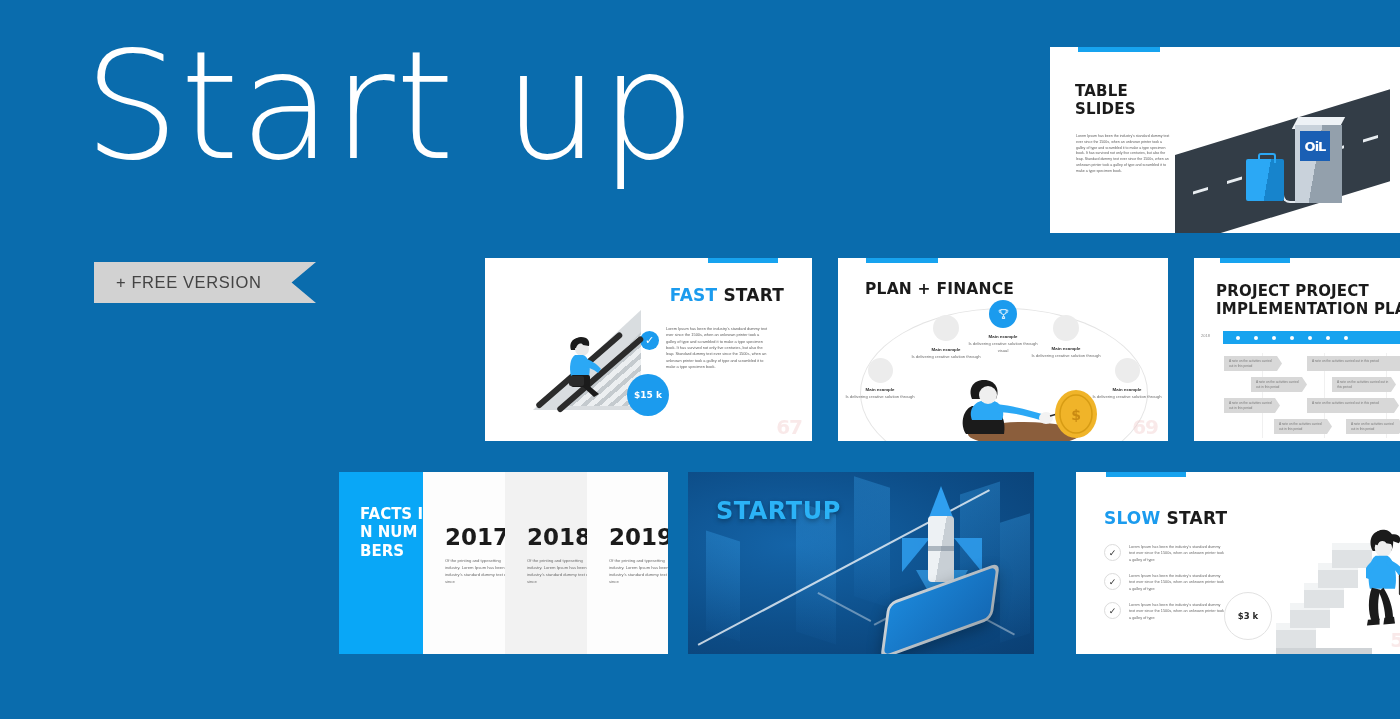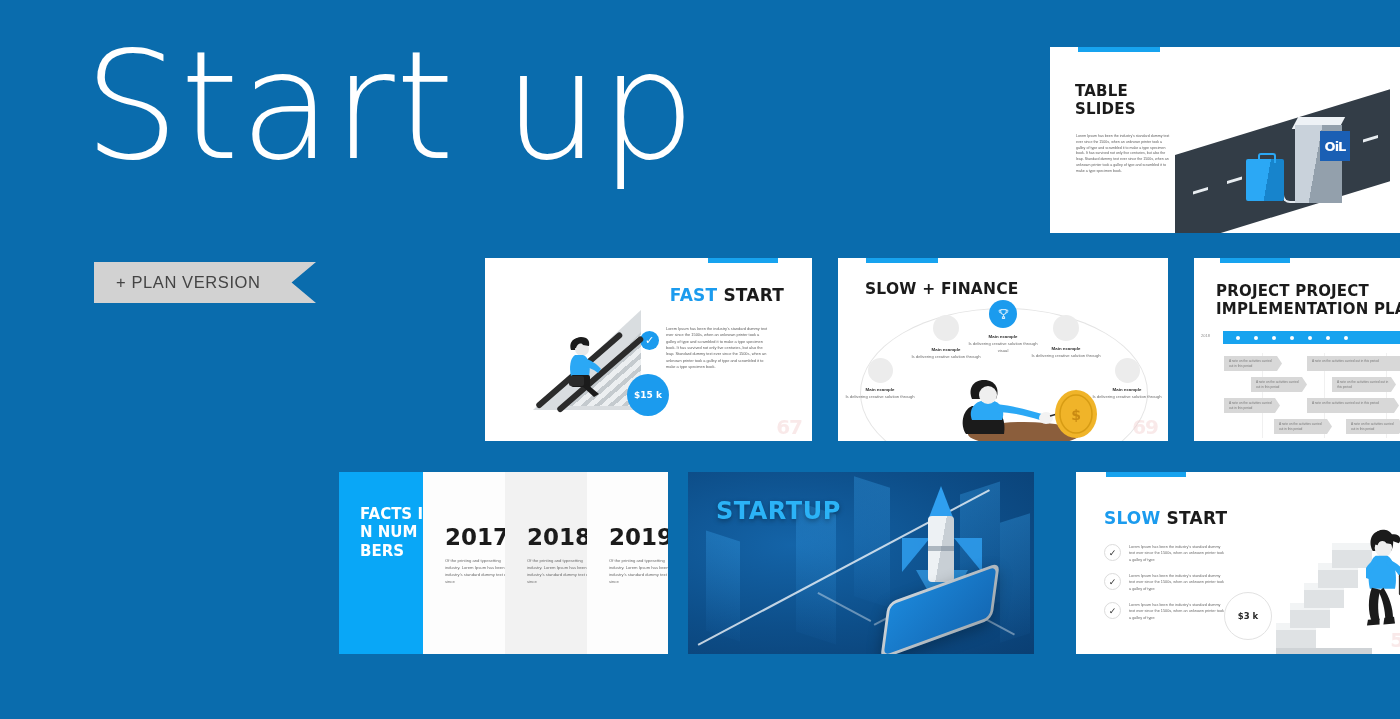--- a/index.html
+++ b/index.html
@@ -87,21 +87,20 @@
     background: linear-gradient(100deg,#c9d2db 0%, #c9d2db 45%, #93a0ac 45%, #93a0ac 100%);
   }
   .pump-screen {
     position: absolute; left: 250px; top: 84px;
     width: 30px; height: 30px;
     background: #1a5fb4;
     color: #fff; font-weight: bold; font-size: 13px;
     font-family: "DejaVu Sans", sans-serif;
     display: flex; align-items: center; justify-content: center;
     letter-spacing: -1px;
-    margin-left: 20px;
   }
   .pump-top {
     position: absolute; left: 245px; top: 70px;
     width: 47px; height: 12px;
     background: #eef2f6;
     transform: skewX(-28deg);
   }
   .briefcase {
     position: absolute; left: 196px; top: 112px;
     width: 38px; height: 42px;
@@ -342,21 +341,21 @@
     letter-spacing: -1px;
   }
   .person-svg { position: absolute; }
 </style>
 </head>
 <body>
 
 <div class="hero-title">Start up</div>
 
 <div class="ribbon">
-  <span>+ PLAN VERSION</span>
+  <span>+ FREE VERSION</span>
 </div>
 
 <div class="card" id="card-table">
   <div class="accent-bar"></div>
   <div class="card-title">
     <span>TABLE</span><br>
     <span>SLIDES</span>
   </div>
   <div class="body-text">Lorem Ipsum has been the industry's standard dummy text ever since the 1500s, when an unknown printer took a galley of type and scrambled it to make a type specimen book. It has survived not only five centuries, but also the leap. Standard dummy text ever since the 1500s, when an unknown printer took a galley of type and scrambled it to make a type specimen book.</div>
 
@@ -399,21 +398,21 @@
     <path d="M18 48 L30 58 L25 61 L14 51 Z" fill="#1b1b1b"></path>
     <rect x="0" y="40" width="15" height="10" rx="2" fill="#2b2b2b"></rect>
   </svg>
 
   <div class="badge-circle" id="fast-badge">$15 k</div>
   <div class="wm">67</div>
 </div>
 
 <div class="card" id="card-idea">
   <div class="accent-bar"></div>
-  <div class="card-title">SLOW + FINANCE</div>
+  <div class="card-title">PLAN + FINANCE</div>
 
   <div class="arc"></div>
 
   <div class="node" style="left:30px;top:100px;width:25px;height:25px;"></div>
   <div class="node" style="left:95px;top:57px;width:26px;height:26px;"></div>
   <div class="node hl" style="left:151px;top:42px;width:28px;height:28px;">
     <svg width="13" height="13" viewBox="0 0 24 24">
       <path d="M7 3h10v4a5 5 0 0 1-10 0V3z" fill="none" stroke="#fff" stroke-width="1.6"></path>
       <path d="M7 4H4v2a3 3 0 0 0 3 3M17 4h3v2a3 3 0 0 1-3 3" fill="none" stroke="#fff" stroke-width="1.4"></path>
       <path d="M12 12v4M9 19h6M10 16h4v3h-4z" fill="none" stroke="#fff" stroke-width="1.4"></path>

